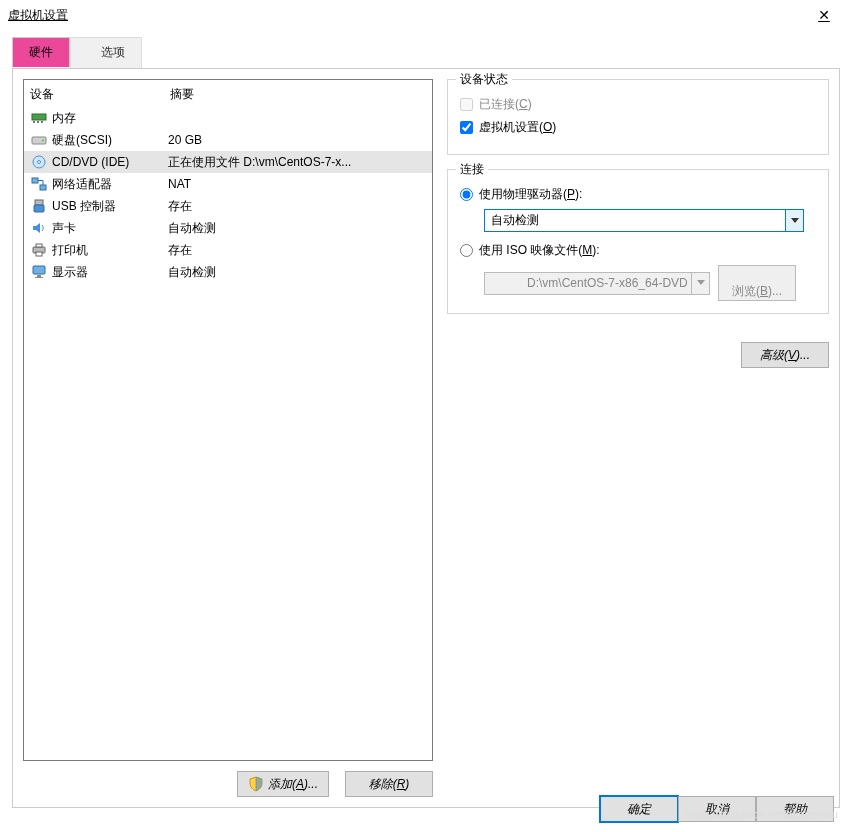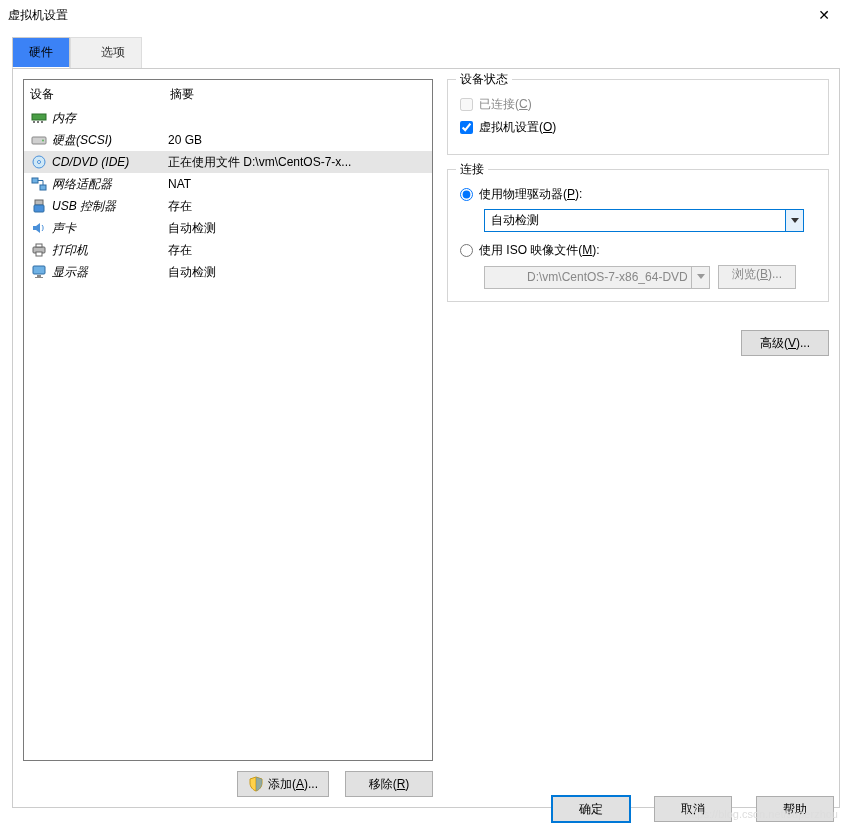--- a/index.html
+++ b/index.html
@@ -1,71 +1,71 @@
 <!DOCTYPE html>
 <html><head>
 <meta charset="utf-8">
 <style>
 * { box-sizing: border-box; margin: 0; padding: 0; font-family: "Microsoft YaHei", "Segoe UI", Tahoma, sans-serif; font-size: 12px; }
 body { background: #fff; width: 852px; height: 832px; overflow: hidden; }
 
 
-.titlebar { height: 30px; display: flex; align-items: center; padding: 0 8px; }
+.titlebar { height: 30px; display: flex; align-items: center; padding: 0 8px; text-decoration: underline; }
 .titlebar .title { flex: 1; font-size: 12px; color: #000; }
 .titlebar .close { width: 40px; text-align: center; font-size: 14px; color: #000; cursor: default; }
 
 
 .tabs { display: flex; padding: 6px 12px 0 12px; border-bottom: 1px solid transparent; }
 .tab { padding: 6px 16px; border: 1px solid #ccc; border-bottom: none; background: #fff; position: relative; top: 1px; margin-right: 0; cursor: default; }
 .tab.inactive { background: #f0f0f0; border-color: #ddd; color: #333; padding-left: 30px; }
-.tab.active { background: #3b82f6; border-bottom: 1px solid #fff; z-index: 2; }
+.tab.active { background: #ec4899; border-bottom: 1px solid #fff; z-index: 2; }
 .tab-panel-border { border: 1px solid #ccc; margin: 0 12px 0 12px; height: 740px; position: relative; background: #fff; }
 
 
 .panel-body { display: flex; height: 100%; padding: 10px; gap: 14px; }
 .left-col { flex: 0 0 410px; display: flex; flex-direction: column; }
 .right-col { flex: 1; display: flex; flex-direction: column; }
 
 
 .device-listbox { border: 1px solid #7a7a7a; flex: 1; background: #fff; overflow: hidden; }
 .device-header { display: flex; padding: 6px 6px 4px 6px; color: #000; }
 .col-dev { flex: 0 0 140px; }
 .col-sum { flex: 1; }
 .device-rows { }
 .device-row { display: flex; align-items: center; height: 22px; padding: 0 4px 0 4px; }
 .device-row .icon { flex: 0 0 22px; display: flex; align-items: center; justify-content: center; }
-.device-row .dname { flex: 0 0 118px; padding-left: 2px; white-space: nowrap; overflow: hidden; font-style: italic; }
+.device-row .dname { flex: 0 0 118px; padding-left: 2px; white-space: nowrap; overflow: hidden; }
 .device-row .dsum { flex: 1; white-space: nowrap; overflow: hidden; text-overflow: ellipsis; }
 .device-row.selected { background: #e5e5e5; }
 
 
 .left-buttons { display: flex; justify-content: flex-end; gap: 16px; margin-top: 10px; }
-.btn { min-width: 88px; height: 26px; border: 1px solid #adadad; background: #e1e1e1; padding: 0 10px; display: inline-flex; align-items: center; justify-content: center; cursor: default; }
+.btn { min-width: 88px; height: 26px; border: 1px solid #adadad; background: #e1e1e1; padding: 0 10px; display: inline-flex; align-items: center; justify-content: center; cursor: default; font-style: italic; }
 .btn.iconbtn svg { margin-right: 4px; }
 
 
 .groupbox { border: 1px solid #d5d5d5; margin-bottom: 14px; padding: 10px 12px 12px 12px; position: relative; }
 .groupbox .legend { position: absolute; top: -9px; left: 8px; background: #fff; padding: 0 4px; font-size: 12px; color: #000; }
 .chk-row, .rad-row { display: flex; align-items: center; margin: 6px 0; }
 .chk-row input, .rad-row input { margin-right: 6px; }
 .chk-row.disabled { color: #888; }
 .chk-row.disabled input { accent-color: #aaa; }
 .underline { text-decoration: underline; }
 .combo { width: 320px; height: 23px; border: 1px solid #0078d7; background: #fff; display: flex; align-items: center; margin: 4px 0 10px 24px; }
 .combo .combo-text { flex: 1; padding: 0 6px; }
 .combo .combo-arrow { width: 18px; height: 100%; border-left: 1px solid #0078d7; display: flex; align-items: center; justify-content: center; background: #e5f1fb; }
 .combo-disabled { width: 226px; height: 23px; border: 1px solid #bbb; background: #f0f0f0; color: #888; display: flex; align-items: center; margin-left: 24px; padding-left: 36px; }
 .combo-disabled .combo-text { flex: 1; padding: 0 6px; white-space: nowrap; overflow: hidden; }
 .combo-disabled .combo-arrow { width: 18px; height: 100%; border-left: 1px solid #bbb; display: flex; align-items: center; justify-content: center; }
 .combo-row { display: flex; align-items: center; gap: 8px; margin-top: 4px; }
-.btn-disabled { min-width: 78px; height: 24px; border: 1px solid #bbb; background: #efefef; color: #888; display: inline-flex; align-items: flex-start; justify-content: center; }
+.btn-disabled { min-width: 78px; height: 36px; border: 1px solid #bbb; background: #efefef; color: #888; display: inline-flex; align-items: flex-end; justify-content: center; }
 .adv-btn-row { display: flex; justify-content: flex-end; margin-top: 14px; }
 
 
-.footer { position: absolute; right: 18px; bottom: 10px; display: flex; gap: 24px; }
+.footer { position: absolute; right: 18px; bottom: 10px; display: flex; gap: 0; }
 .btn.primary { border: 1px solid #0078d7; background: #e1e1e1; outline: 1px solid #0078d7; }
 
 
 .ic { width: 16px; height: 16px; }
 
 </style>
 </head>
 <body>
 
 <div class="titlebar">

